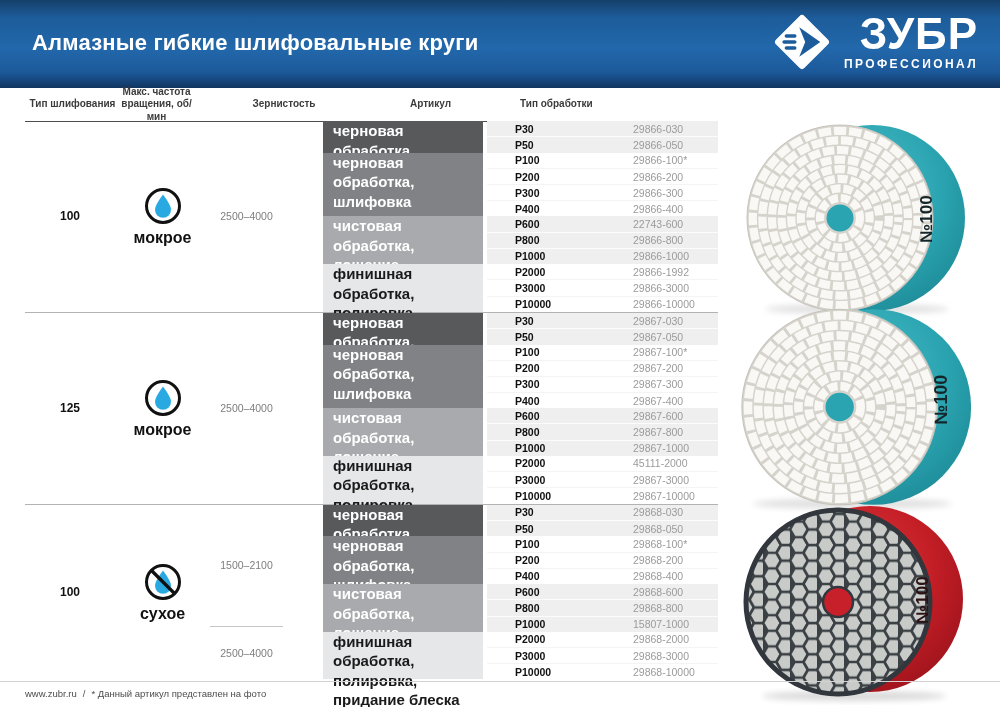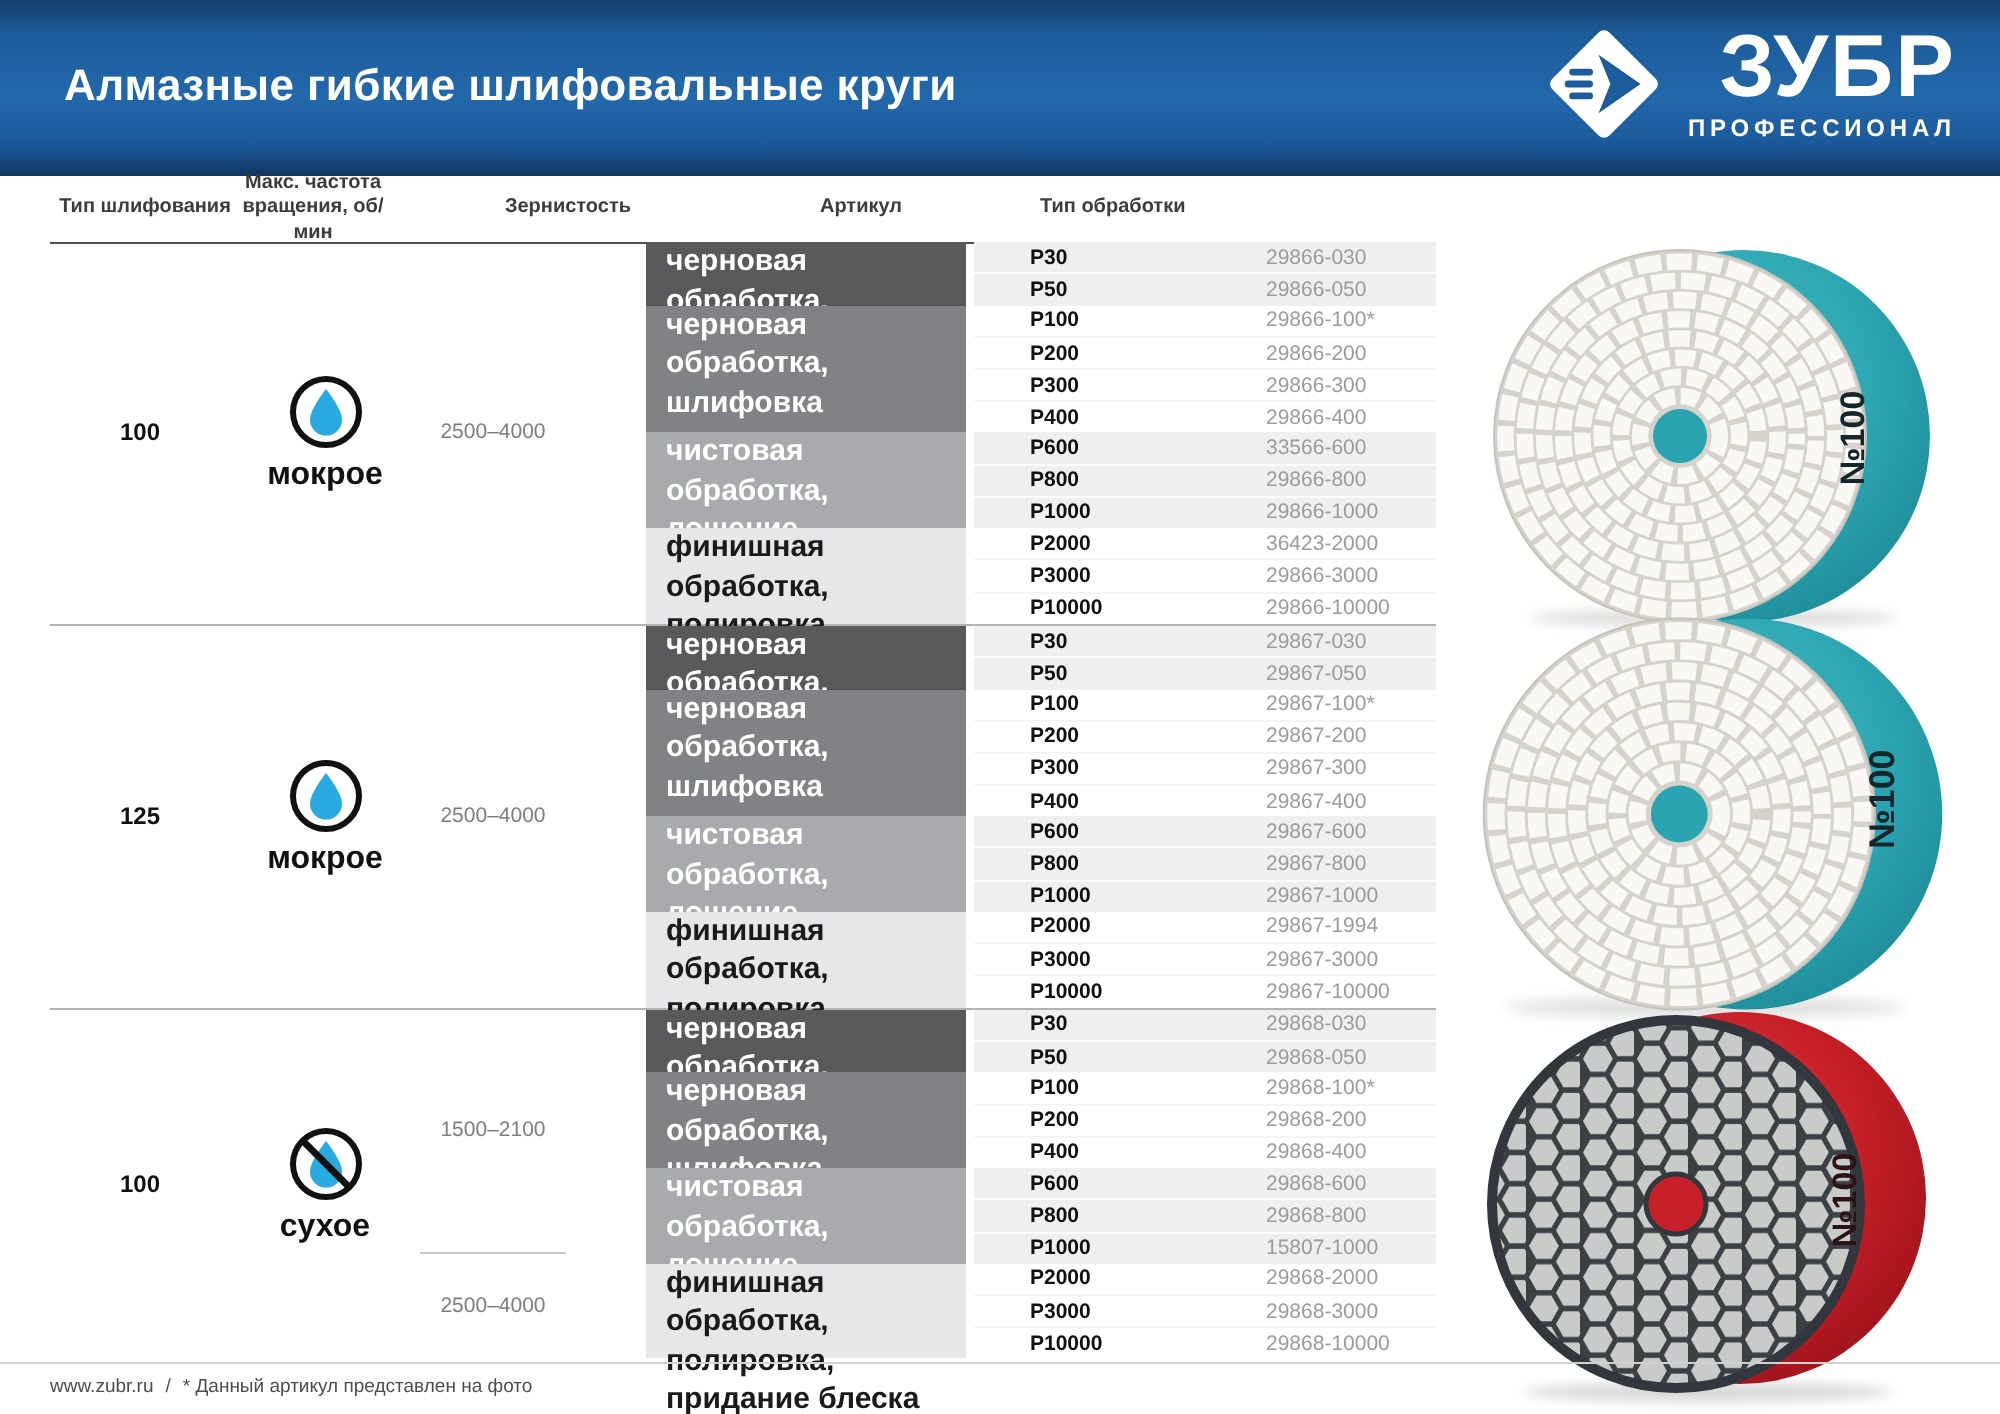--- a/index.html
+++ b/index.html
@@ -157,35 +157,35 @@
               <div class="sku">29866-300</div>
             </div>
             <div class="row">
               <div class="grit">P400</div>
               <div class="sku">29866-400</div>
             </div>
           </div>
           <div class="gblock bg-gray" style="height: 47.7px;">
             <div class="row">
               <div class="grit">P600</div>
-              <div class="sku">33566-600</div>
+              <div class="sku">22743-600</div>
             </div>
             <div class="row">
               <div class="grit">P800</div>
               <div class="sku">29866-800</div>
             </div>
             <div class="row">
               <div class="grit">P1000</div>
               <div class="sku">29866-1000</div>
             </div>
           </div>
           <div class="gblock bg-white" style="height: 47.7px;">
             <div class="row">
               <div class="grit">P2000</div>
-              <div class="sku">36423-2000</div>
+              <div class="sku">29866-1992</div>
             </div>
             <div class="row">
               <div class="grit">P3000</div>
               <div class="sku">29866-3000</div>
             </div>
             <div class="row">
               <div class="grit">P10000</div>
               <div class="sku">29866-10000</div>
             </div>
           </div>
@@ -258,21 +258,21 @@
               <div class="sku">29867-800</div>
             </div>
             <div class="row">
               <div class="grit">P1000</div>
               <div class="sku">29867-1000</div>
             </div>
           </div>
           <div class="gblock bg-white" style="height: 47.7px;">
             <div class="row">
               <div class="grit">P2000</div>
-              <div class="sku">29867-1994</div>
+              <div class="sku">45111-2000</div>
             </div>
             <div class="row">
               <div class="grit">P3000</div>
               <div class="sku">29867-3000</div>
             </div>
             <div class="row">
               <div class="grit">P10000</div>
               <div class="sku">29867-10000</div>
             </div>
           </div>

